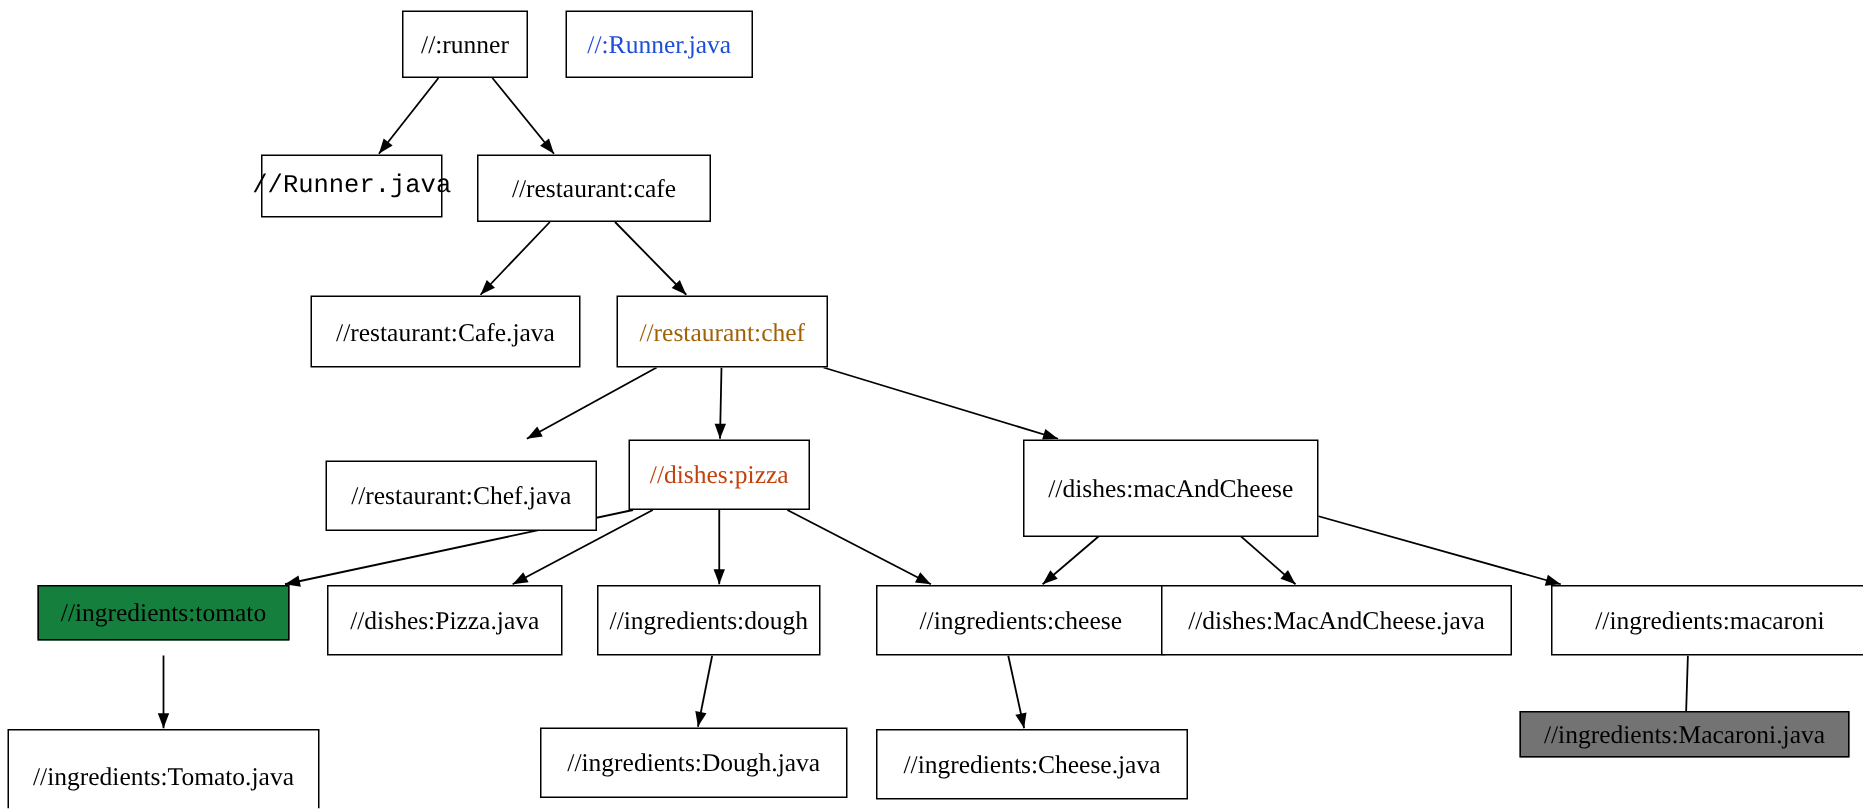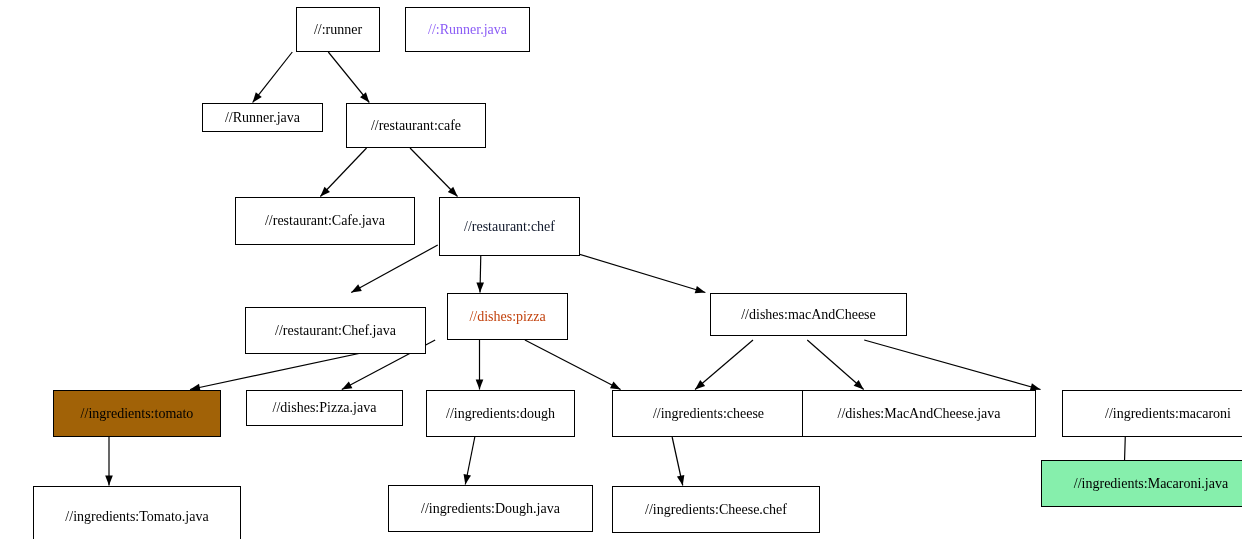--- a/index.html
+++ b/index.html
@@ -17,25 +17,24 @@
     width: 1242px; height: 539px;
   }
   .node {
     position: absolute;
     box-sizing: border-box;
     border: 1px solid #000000;
     background: #ffffff;
     display: flex;
     align-items: center;
     justify-content: center;
-    font-size: 14px;
+    font-size: 17px;
     line-height: 1;
     color: #000000;
     white-space: nowrap;
-    margin-left: 28px;
   }
 </style>
 </head>
 <body>
 
 <div class="canvas">
   <svg class="edge-layer" viewBox="0 0 1242 539" xmlns="http://www.w3.org/2000/svg">
     <defs>
       <marker id="arrowhead" markerUnits="userSpaceOnUse" markerWidth="12" markerHeight="10" refX="10.5" refY="5" orient="auto">
         <path d="M0.5,1.2 L10.5,5 L0.5,8.8 Z" fill="#000000"></path>
@@ -59,48 +58,48 @@
         <line x1="109" y1="437" x2="109" y2="485.5" stroke="#000000" stroke-width="1.2" marker-end="url(#arrowhead)"></line>
         <line x1="474.8" y1="437" x2="465.3" y2="484.5" stroke="#000000" stroke-width="1.2" marker-end="url(#arrowhead)"></line>
         <line x1="672.140625" y1="437" x2="682.75" y2="485.5" stroke="#000000" stroke-width="1.2" marker-end="url(#arrowhead)"></line>
         <line x1="1125.265625" y1="437" x2="1123.75" y2="485.5" stroke="#000000" stroke-width="1.2" marker-end="url(#arrowhead)"></line>
       </g>
   </svg>
   <div>
       <div class="node" style="left: 268px; top: 7px; width: 84px; height: 45px; border-color: rgb(0, 0, 0); background: rgb(255, 255, 255); color: rgb(0, 0, 0);">
         <span>//:runner</span>
       </div>
-      <div class="node" style="left: 377px; top: 7px; width: 125px; height: 45px; border-color: rgb(0, 0, 0); background: rgb(255, 255, 255); color: #8b5cf6;">
+      <div class="node" style="left: 377px; top: 7px; width: 125px; height: 45px; border-color: rgb(0, 0, 0); background: rgb(255, 255, 255); color: #1d4ed8;">
         <span>//:Runner.java</span>
       </div>
-      <div class="node" style="left: 174px; top: 103px; width: 121px; height: 29px; border-color: rgb(0, 0, 0); background: rgb(255, 255, 255); color: rgb(0, 0, 0);">
+      <div class="node" style="left: 174px; top: 103px; width: 121px; height: 42px; border-color: rgb(0, 0, 0); background: rgb(255, 255, 255); color: rgb(0, 0, 0); font-family: Liberation Mono, monospace;">
         <span>//Runner.java</span>
       </div>
-      <div class="node" style="left: 318px; top: 103px; width: 140px; height: 45px; border-color: rgb(0, 0, 0); background: rgb(255, 255, 255); color: rgb(0, 0, 0);">
+      <div class="node" style="left: 318px; top: 103px; width: 156px; height: 45px; border-color: rgb(0, 0, 0); background: rgb(255, 255, 255); color: rgb(0, 0, 0);">
         <span>//restaurant:cafe</span>
       </div>
       <div class="node" style="left: 207px; top: 197px; width: 180px; height: 48px; border-color: rgb(0, 0, 0); background: rgb(255, 255, 255); color: rgb(0, 0, 0); align-items: center;">
         <span>//restaurant:Cafe.java</span>
       </div>
-      <div class="node" style="left: 411px; top: 197px; width: 141px; height: 59px; border-color: rgb(0, 0, 0); background: rgb(255, 255, 255); color: #0f172a;">
+      <div class="node" style="left: 411px; top: 197px; width: 141px; height: 48px; border-color: rgb(0, 0, 0); background: rgb(255, 255, 255); color: #a16207;">
         <span>//restaurant:chef</span>
       </div>
       <div class="node" style="left: 217px; top: 307px; width: 181px; height: 47px; border-color: rgb(0, 0, 0); background: rgb(255, 255, 255); color: rgb(0, 0, 0);">
         <span>//restaurant:Chef.java</span>
       </div>
       <div class="node" style="left: 419px; top: 293px; width: 121px; height: 47px; border-color: rgb(0, 0, 0); background: rgb(255, 255, 255); color: #c2410c;">
         <span>//dishes:pizza</span>
       </div>
-      <div class="node" style="left: 682px; top: 293px; width: 197px; height: 43px; border-color: rgb(0, 0, 0); background: rgb(255, 255, 255); color: rgb(0, 0, 0);">
+      <div class="node" style="left: 682px; top: 293px; width: 197px; height: 65px; border-color: rgb(0, 0, 0); background: rgb(255, 255, 255); color: rgb(0, 0, 0);">
         <span>//dishes:macAndCheese</span>
       </div>
-      <div class="node" style="left: 25px; top: 390px; width: 168px; height: 47px; border-color: rgb(0, 0, 0); background: #a16207; color: rgb(0, 0, 0);">
+      <div class="node" style="left: 25px; top: 390px; width: 168px; height: 37px; border-color: rgb(0, 0, 0); background: #15803d; color: rgb(0, 0, 0);">
         <span>//ingredients:tomato</span>
       </div>
-      <div class="node" style="left: 218px; top: 390px; width: 157px; height: 36px; border-color: rgb(0, 0, 0); background: rgb(255, 255, 255); color: rgb(0, 0, 0);">
+      <div class="node" style="left: 218px; top: 390px; width: 157px; height: 47px; border-color: rgb(0, 0, 0); background: rgb(255, 255, 255); color: rgb(0, 0, 0);">
         <span>//dishes:Pizza.java</span>
       </div>
       <div class="node" style="left: 398px; top: 390px; width: 149px; height: 47px; border-color: rgb(0, 0, 0); background: rgb(255, 255, 255); color: rgb(0, 0, 0);">
         <span>//ingredients:dough</span>
       </div>
       <div class="node" style="left: 584px; top: 390px; width: 193px; height: 47px; border-color: rgb(0, 0, 0); background: rgb(255, 255, 255); color: rgb(0, 0, 0);">
         <span>//ingredients:cheese</span>
       </div>
       <div class="node" style="left: 774px; top: 390px; width: 234px; height: 47px; border-color: rgb(0, 0, 0); background: rgb(255, 255, 255); color: rgb(0, 0, 0);">
         <span>//dishes:MacAndCheese.java</span>
@@ -108,19 +107,19 @@
       <div class="node" style="left: 1034px; top: 390px; width: 212px; height: 47px; border-color: rgb(0, 0, 0); background: rgb(255, 255, 255); color: rgb(0, 0, 0); text-align: right;">
         <span>//ingredients:macaroni</span>
       </div>
       <div class="node" style="left: 5px; top: 486px; width: 208px; height: 62px; border-color: rgb(0, 0, 0); background: rgb(255, 255, 255); color: rgb(0, 0, 0);">
         <span>//ingredients:Tomato.java</span>
       </div>
       <div class="node" style="left: 360px; top: 485px; width: 205px; height: 47px; border-color: rgb(0, 0, 0); background: rgb(255, 255, 255); color: rgb(0, 0, 0);">
         <span>//ingredients:Dough.java</span>
       </div>
       <div class="node" style="left: 584px; top: 486px; width: 208px; height: 47px; border-color: rgb(0, 0, 0); background: rgb(255, 255, 255); color: rgb(0, 0, 0);">
-        <span>//ingredients:Cheese.chef</span>
+        <span>//ingredients:Cheese.java</span>
       </div>
-      <div class="node" style="left: 1013px; top: 460px; width: 220px; height: 47px; border-color: rgb(0, 0, 0); background: #86efac; color: rgb(0, 0, 0);">
+      <div class="node" style="left: 1013px; top: 474px; width: 220px; height: 31px; border-color: rgb(0, 0, 0); background: #737373; color: rgb(0, 0, 0);">
         <span>//ingredients:Macaroni.java</span>
       </div>
     </div>
 </div>
 
 </body></html>

